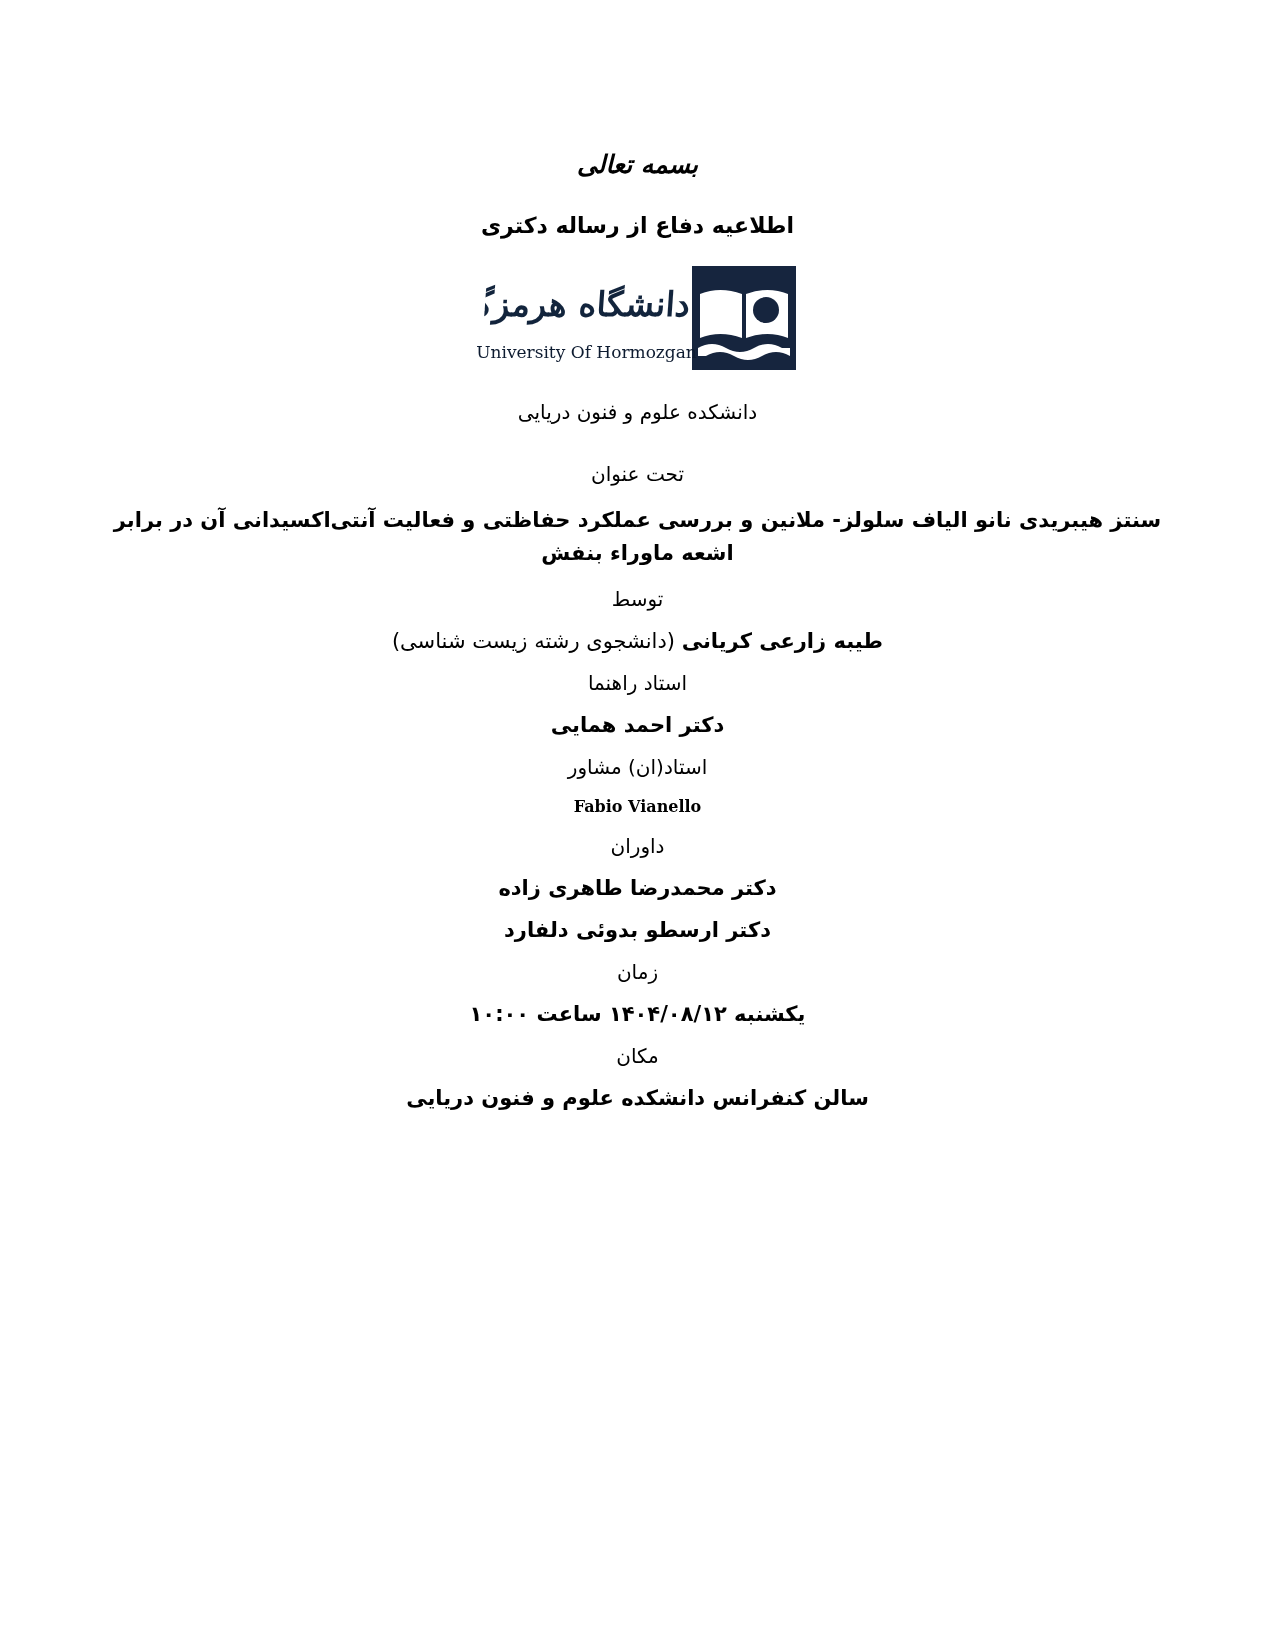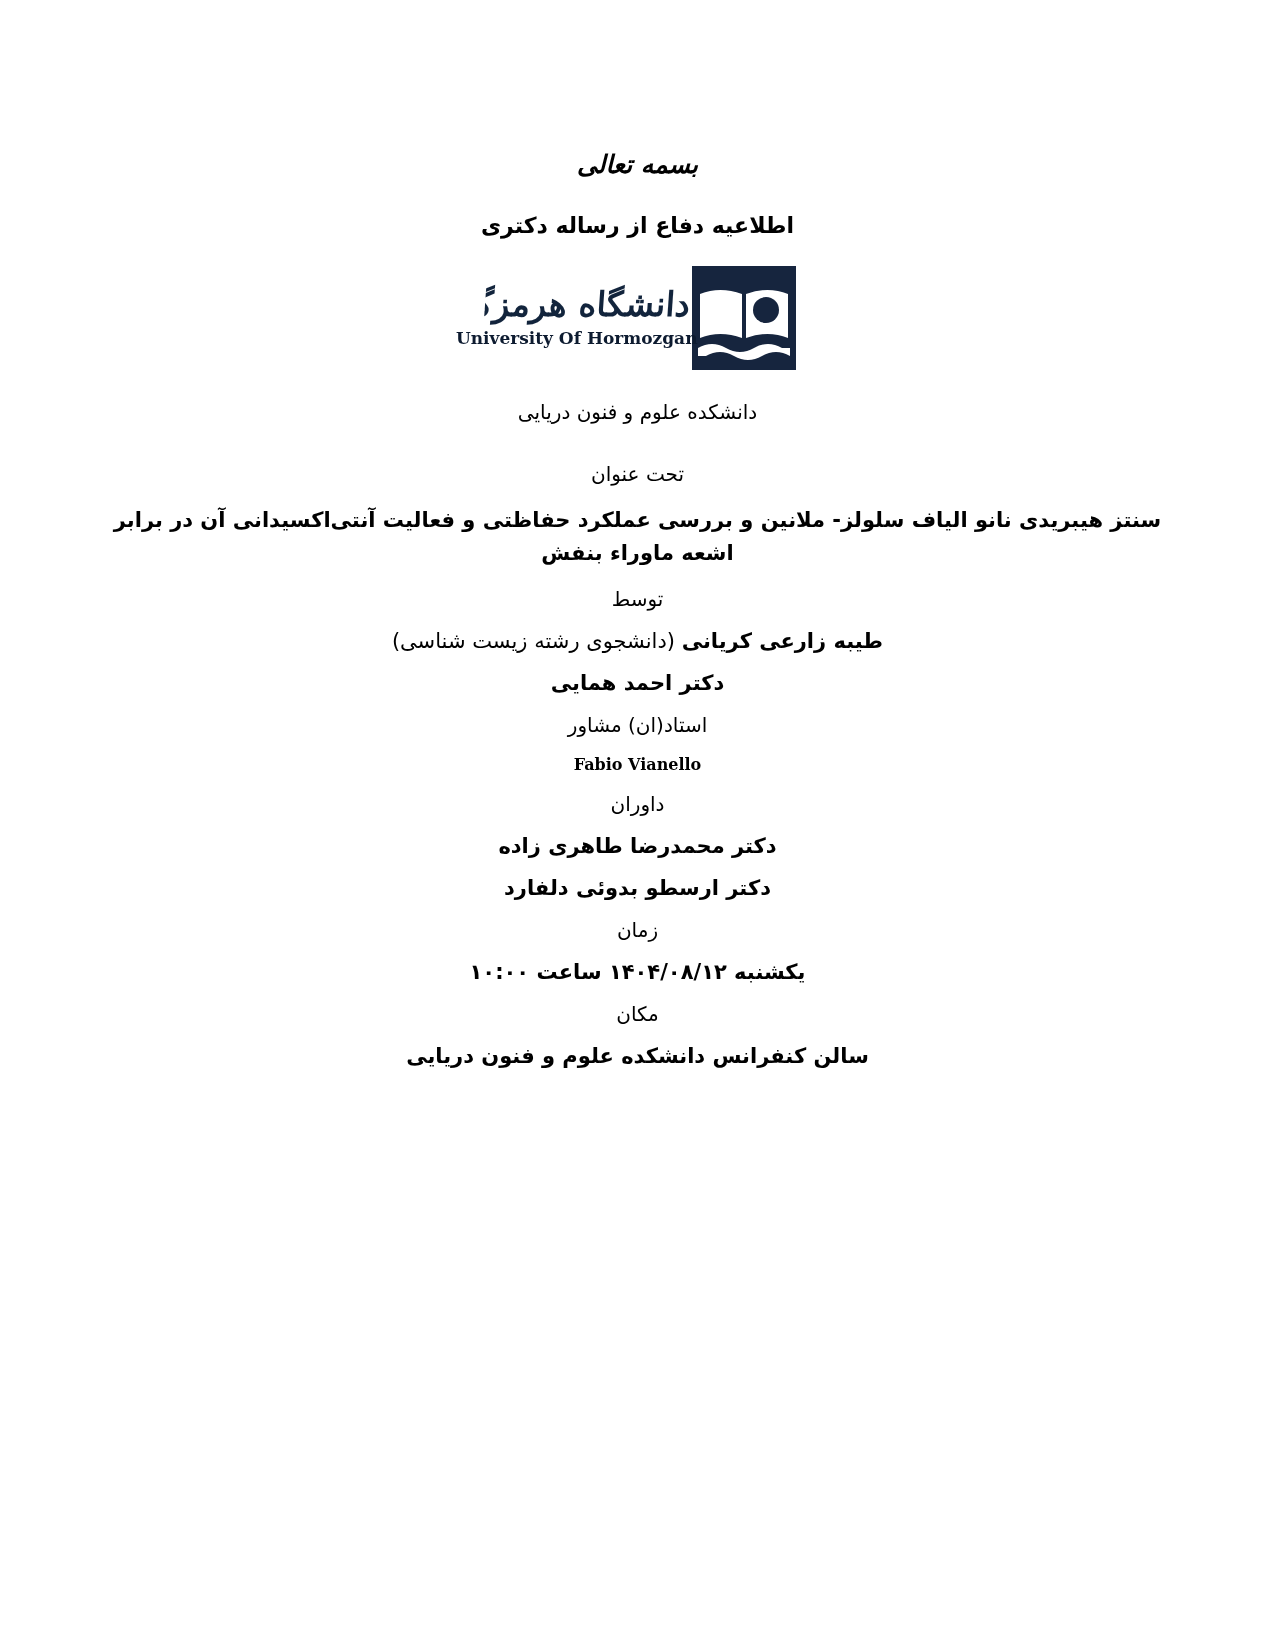--- a/index.html
+++ b/index.html
@@ -69,26 +69,26 @@
     text-align: center;
     line-height: 60px;
     letter-spacing: -2px;
     white-space: nowrap;
     overflow: hidden;
     transform: skewX(-4deg);
   }
   .logo-en {
     position: absolute;
     right: 100px;
-    top: 64px;
+    top: 78px;
     width: 222px;
     text-align: center;
     font-family: "DejaVu Serif", "Liberation Serif", serif;
     font-size: 17px;
-    font-weight: 700;
+    font-weight: 400;
     color: #0d1b30;
     white-space: nowrap;
   }
   .faculty {
     font-size: 20px;
     margin-bottom: 38px;
   }
   .label {
     font-size: 20px;
     margin-bottom: 18px;
@@ -145,20 +145,21 @@
 
   <div class="line title">سنتز هیبریدی نانو الیاف سلولز- ملانین و بررسی عملکرد حفاظتی و فعالیت آنتی‌اکسیدانی آن در برابر اشعه ماوراء بنفش</div>
 
   <div class="line label">توسط</div>
 
   <div class="line name-mixed">
     <b>طیبه زارعی کریانی</b>
     <span>(دانشجوی رشته زیست شناسی)</span>
   </div>
 
+  <div class="line label">استاد راهنما</div>
 
   <div class="line name-bold">دکتر احمد همایی</div>
 
   <div class="line label">استاد(ان) مشاور</div>
 
   <div class="line latin-name">Fabio Vianello</div>
 
   <div class="line label">داوران</div>
 
   <div class="line name-bold">دکتر محمدرضا طاهری زاده</div>

